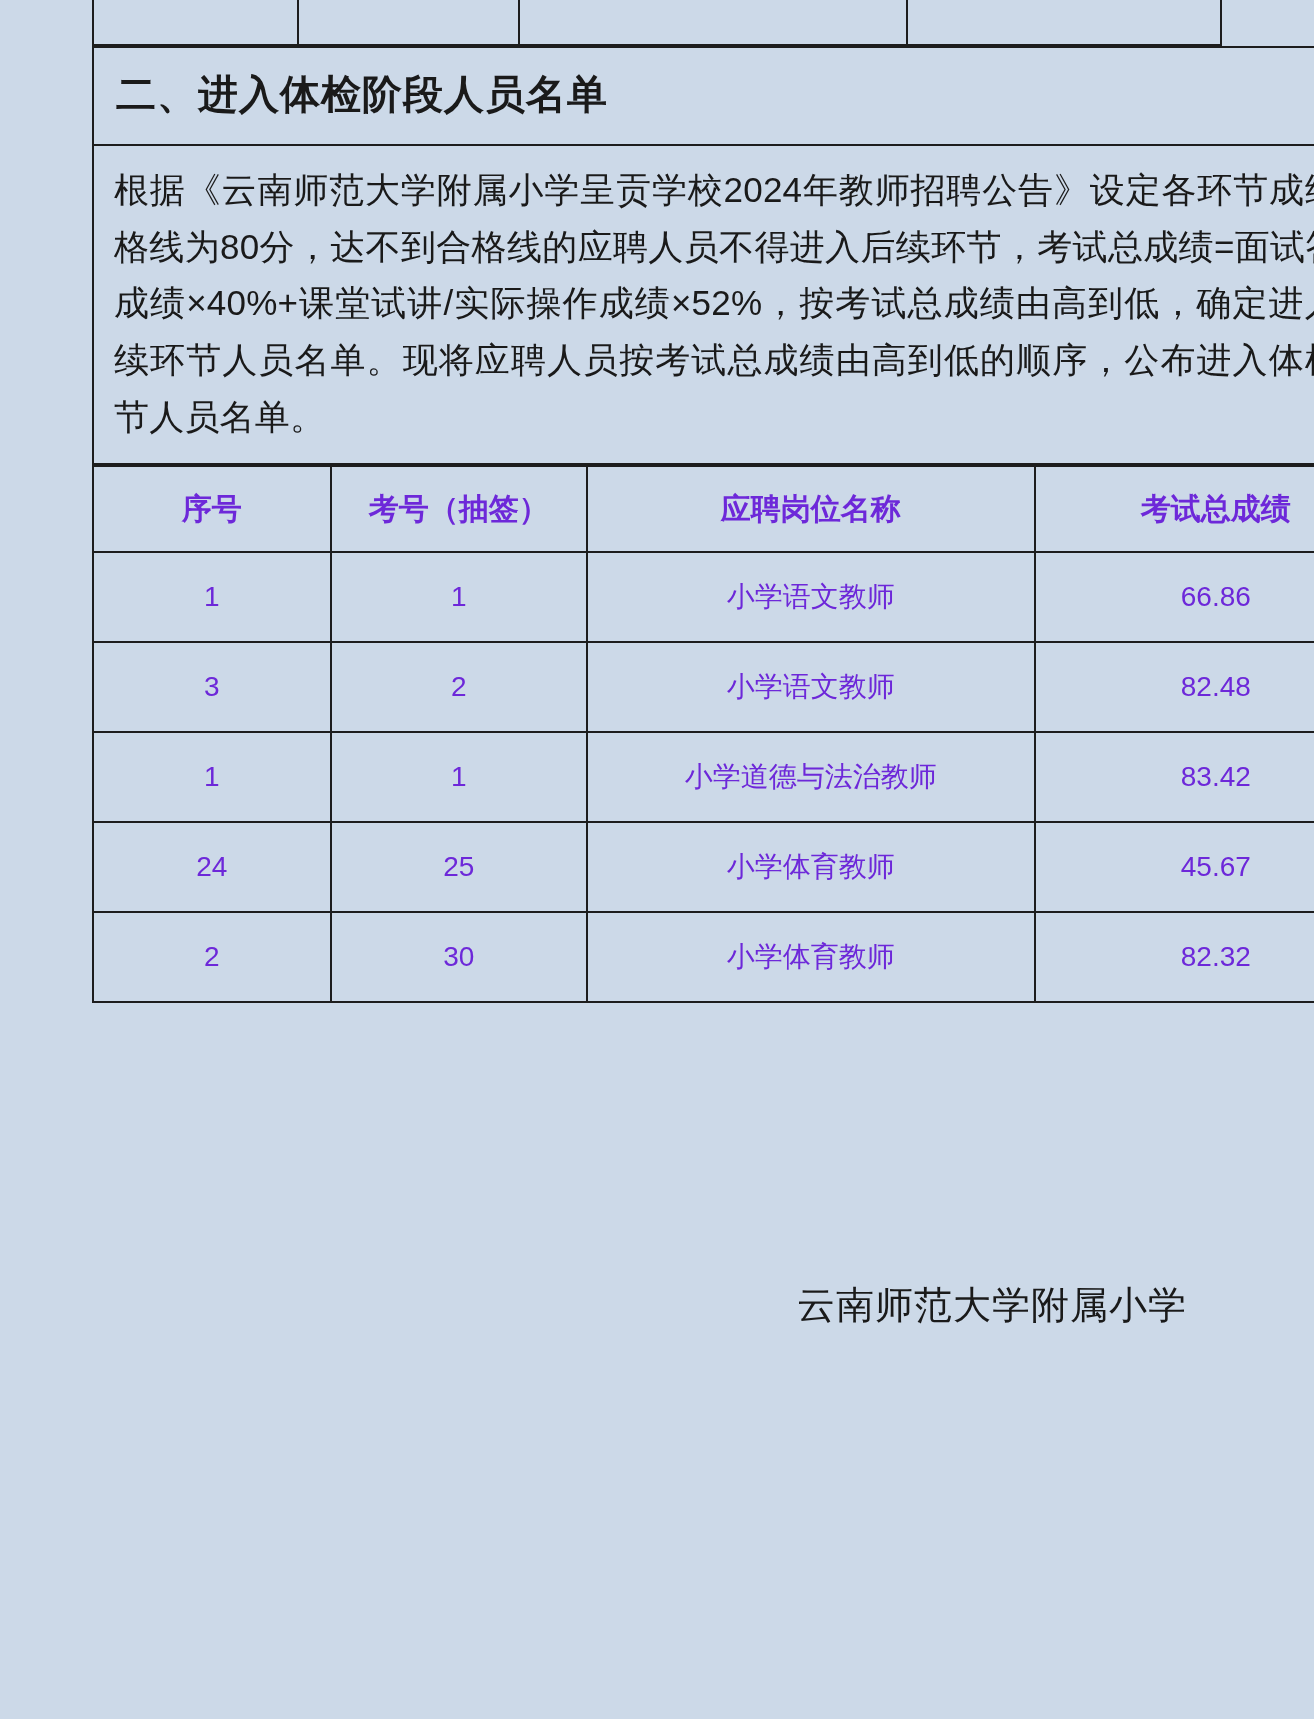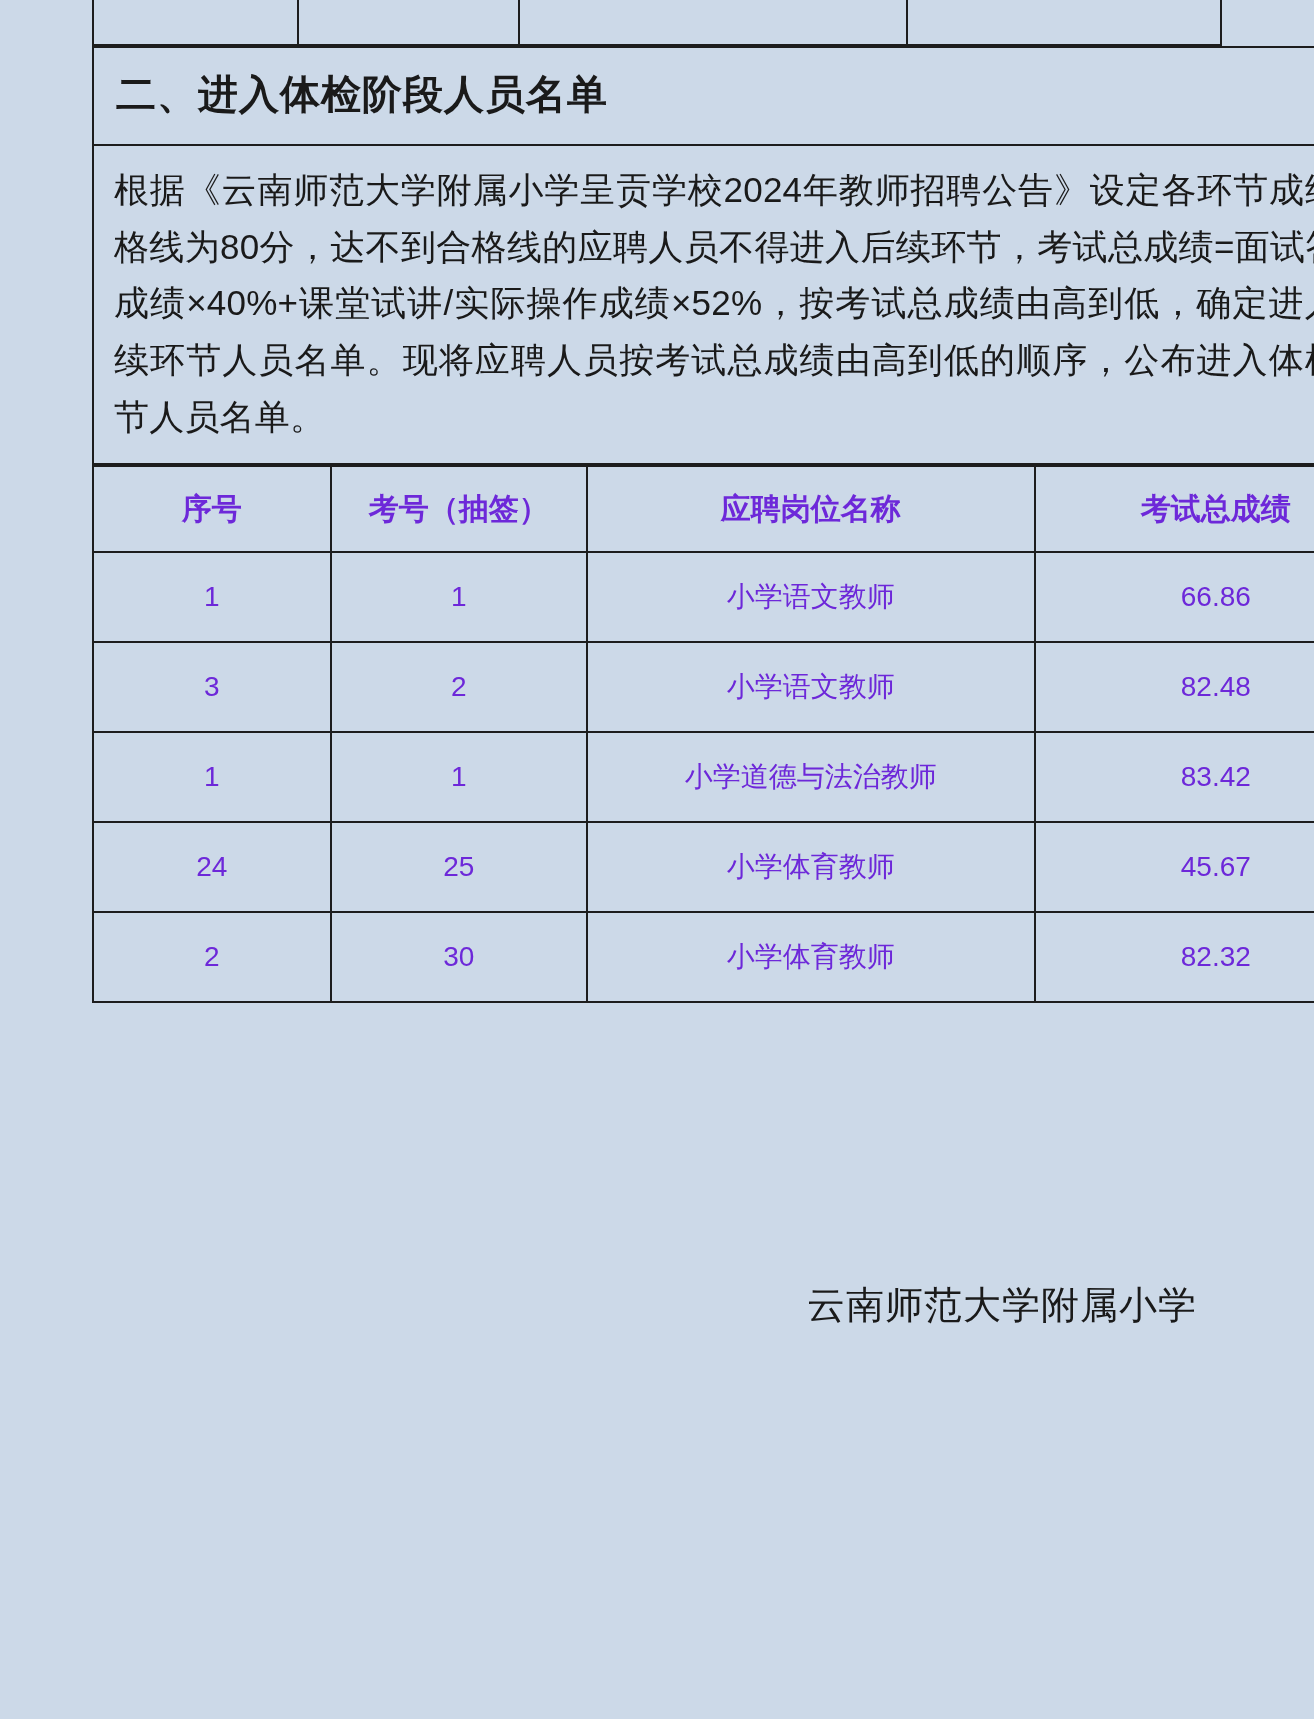--- a/index.html
+++ b/index.html
@@ -102,21 +102,21 @@
   table.results tr:last-child td { border-bottom: none; }
 
   .col-seq { width: 205px; }
   .col-exam { width: 222px; }
   .col-post { width: 388px; }
   .col-score { width: 313px; }
 
   
   .footer {
     position: absolute;
-    right: 102px;
+    right: 112px;
     top: 1280px;
     text-align: center;
     width: 420px;
   }
   .footer .org {
     font-size: 38px;
     letter-spacing: 1px;
     margin-bottom: 36px;
   }
   .footer .date {

